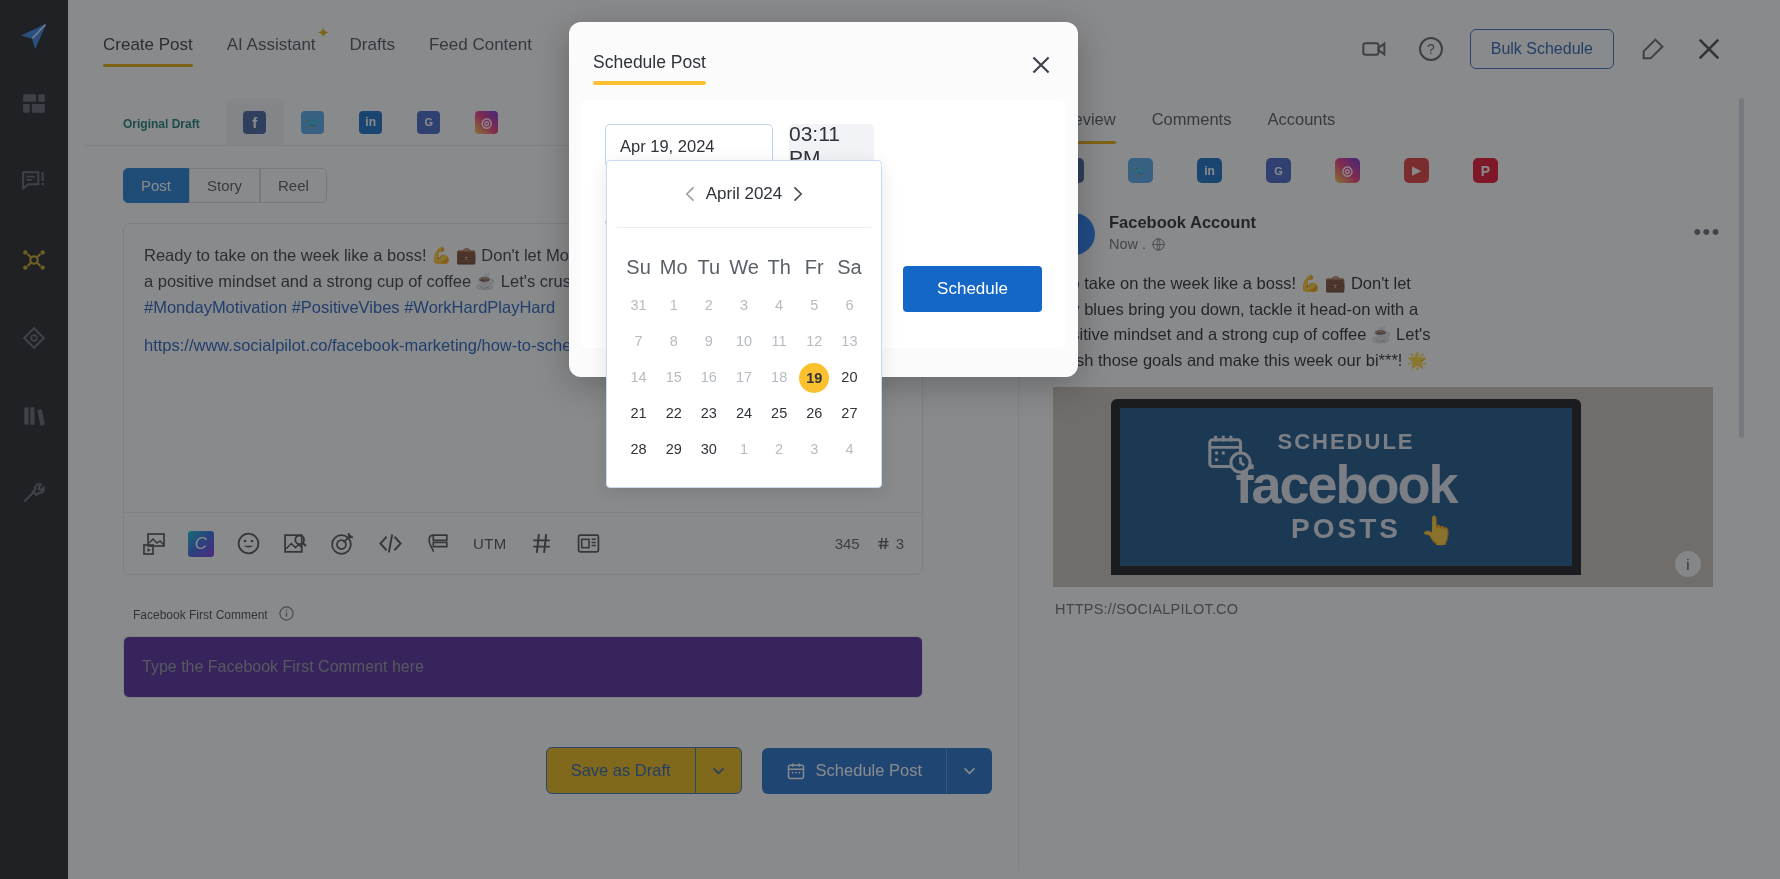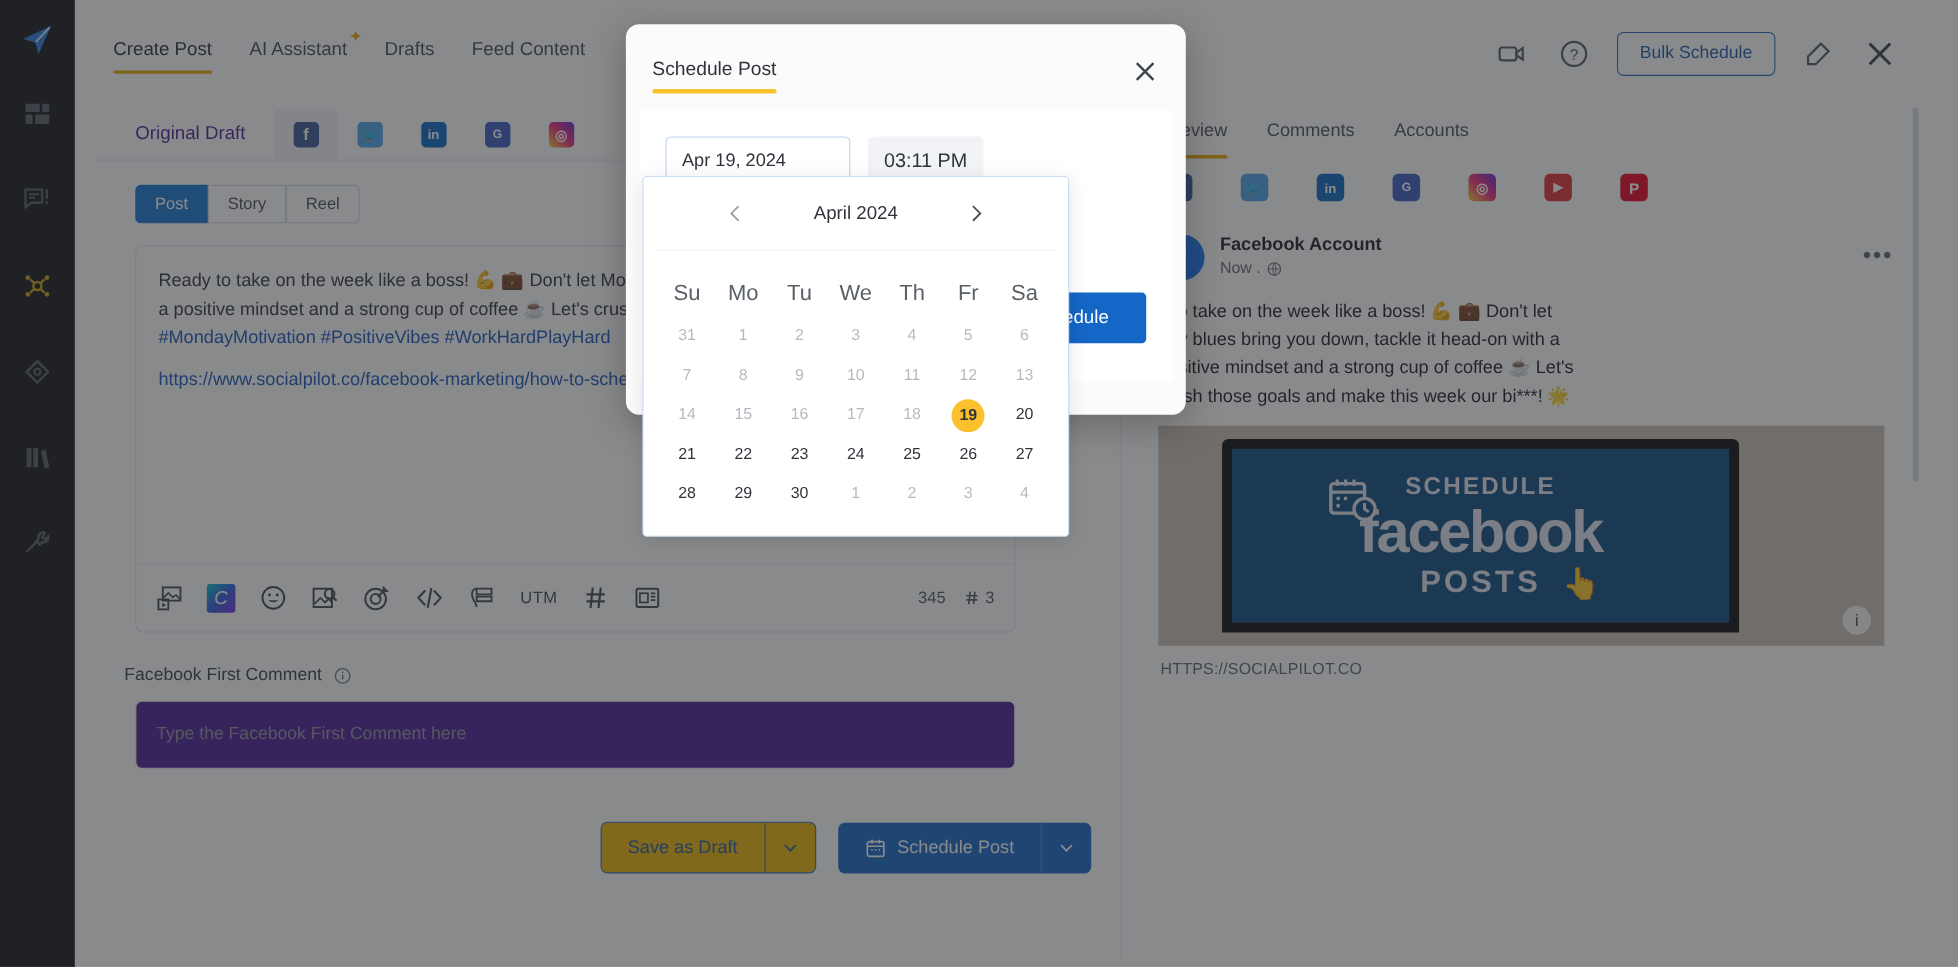--- a/index.html
+++ b/index.html
@@ -70,21 +70,21 @@
   
   .body-split { position: absolute; left: 0; top: 78px; width: 1665px; height: 782px; display: flex; }
   .editor-col { width: 933px; position: relative; }
   .preview-col { width: 732px; position: relative; background: #fff; border-left: 1px solid #eceef1; }
 
   
   .plat-row {
     display: flex; align-items: flex-end; gap: 0; padding: 12px 0 0 38px;
     border-bottom: 1px solid #e8eaee; height: 58px;
   }
-  .orig-draft { font-size: 17px; color: #4c1d95; padding: 0 26px 14px 0; white-space: nowrap; }
+  .orig-draft { font-size: 12px; color: #0f766e; padding: 0 26px 14px 0; white-space: nowrap; font-weight: bold; }
   .plat-tab {
     width: 58px; height: 46px; display: flex; align-items: center; justify-content: center;
     border-radius: 6px 6px 0 0;
   }
   .plat-tab.sel { background: #f1f3f6; }
   .sq { width: 23px; height: 23px; border-radius: 4px; display: flex; align-items: center; justify-content: center;
         font-size: 15px; font-weight: bold; color: #fff; }
 
   
   .type-row { padding: 22px 0 0 38px; display: flex; }
@@ -108,21 +108,21 @@
     border-top: 1px solid #eceef1; display: flex; align-items: center; padding: 0 18px; gap: 22px;
   }
   .tool { color: #44484f; display: flex; align-items: center; justify-content: center; }
   .tool.utm { font-size: 15px; letter-spacing: .4px; }
   .canva { width: 26px; height: 26px; border-radius: 3px;
            background: linear-gradient(135deg,#00c4cc 0%,#2c5fe0 48%,#7d2ae8 100%);
            color:#fff; font-size:17px; font-style: italic; display:flex;align-items:center;justify-content:center;}
   .count-wrap { margin-left: auto; display: flex; align-items: center; gap: 16px; font-size: 15px; color: #545a62; }
 
   
-  .fc-label { margin: 30px 0 0 28px; display: flex; align-items: center; gap: 10px; font-size: 16px; color: #3a3f47; }
+  .fc-label { margin: 30px 0 0 48px; display: flex; align-items: flex-end; gap: 10px; font-size: 12px; color: #3a3f47; }
   .fc-box {
     margin: 14px 0 0 38px; width: 800px; height: 62px; background: #4c1d95;
     border-radius: 6px; border: 1px solid #eceef0;
     display: flex; align-items: center; padding: 0 18px; font-size: 16px; color: #8d939b;
   }
 
   
   .action-bar {
     position: absolute; right: 26px; bottom: 76px; display: flex; align-items: center; gap: 20px;
   }
@@ -188,32 +188,32 @@
   .modal-title { font-size: 17.5px; color: #2f333a; display: inline-block; padding-bottom: 12px; position: relative; }
   .modal-title::after { content:""; position:absolute; left:0; right:0; bottom:0; height:4px; background:#fbc02d; border-radius:2px; }
   .modal-x { position: absolute; right: 20px; top: 26px; width: 34px; height: 34px; color:#4a4f57; display:flex;align-items:center;justify-content:center; font-size:26px; }
   .modal-inner { background: #fff; margin: 0 12px; height: 248px; border-radius: 6px; position: relative; padding: 24px 24px 0 24px; }
   .field-row { display: flex; gap: 16px; }
   .date-field {
     width: 168px; height: 44px; border: 1px solid #bdd3ec; border-radius: 5px;
     display: flex; align-items: center; padding: 0 14px; font-size: 16.5px; color: #2f333a; background:#fff;
   }
   .time-field {
-    width: 105px; height: 44px; background: #f1f3f6; border-radius: 5px;
-    display: flex; align-items: center; justify-content:center; font-size: 18px; color: #2f333a;
+    width: 85px; height: 44px; background: #f1f3f6; border-radius: 5px;
+    display: flex; align-items: center; justify-content:center; font-size: 21px; color: #2f333a;
   }
   .accounts-row { display:flex; align-items:center; gap: 10px; margin-top: 42px; font-size: 16.5px; color: #3a3f47; }
   .sched-btn {
     position: absolute; right: 24px; bottom: 36px; background: #1466c7; color: #fff;
     padding: 13px 34px; border-radius: 4px; font-size: 17px;
   }
 
   
   .picker {
-    position: absolute; left: 584px; top: 160px; width: 388px; height: 328px;
+    position: absolute; left: 606px; top: 160px; width: 276px; height: 328px;
     background: #fff; border: 1px solid #c9dcf0; border-radius: 4px; z-index: 60;
     box-shadow: 0 4px 18px rgba(0,0,0,.10);
   }
   .pk-head { height: 66px; display: flex; align-items: center; justify-content: center; position: relative; }
   .pk-title { font-size: 17px; color: #2f333a; }
   .pk-arrow { position: absolute; width: 32px; height: 32px; display:flex;align-items:center;justify-content:center; color:#9aa0a8; }
   .pk-arrow.l { left: 68px; }
   .pk-arrow.r { right: 68px; }
   .pk-sep { height: 1px; background: #eceef1; margin: 0 10px; }
   .pk-grid { padding: 12px 14px 0 14px; }

